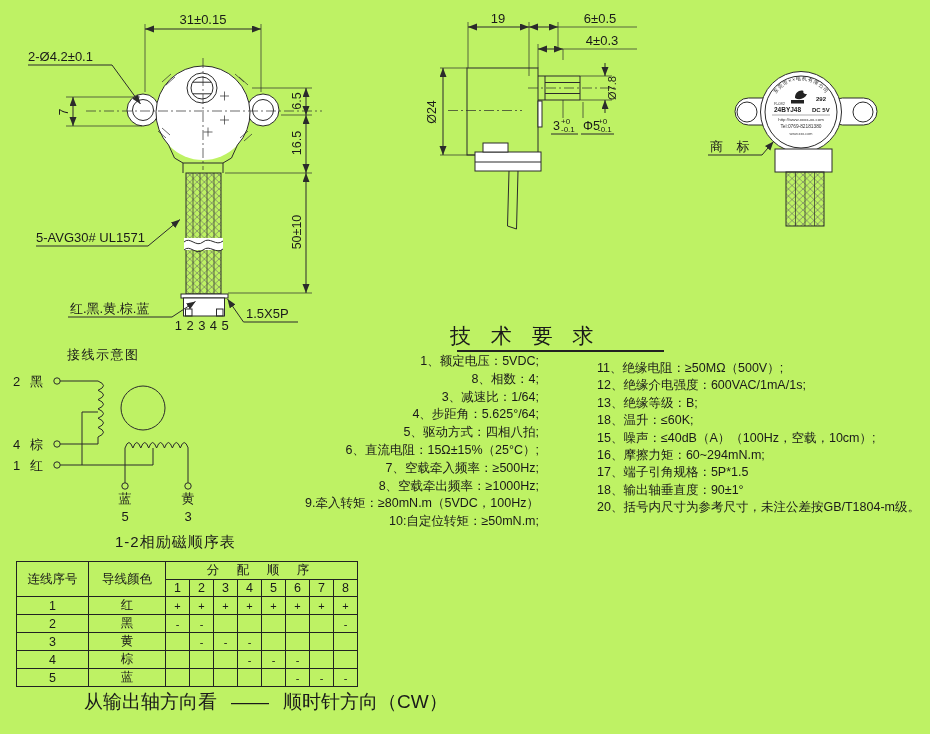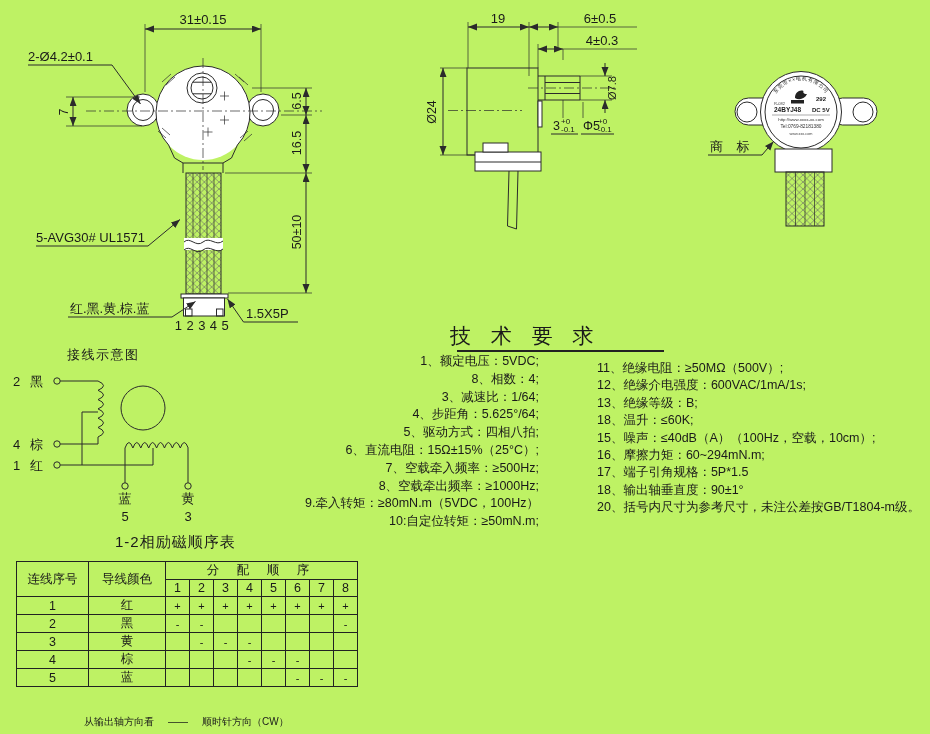--- a/index.html
+++ b/index.html
@@ -17,21 +17,21 @@
   .tech-title{font-size:21px;letter-spacing:7px;white-space:nowrap;}
   .tech-underline{height:1.5px;background:#222;}
   .tech-list div{white-space:nowrap;font-size:12.5px;}
   .tech-left div{line-height:17.8px;text-align:right;}
   .tech-right div{line-height:17.4px;}
   .seq-title{font-size:15px;letter-spacing:1px;white-space:nowrap;}
   table.seq{border-collapse:collapse;table-layout:fixed;font-size:12.5px;}
   table.seq td{border:1px solid #222;text-align:center;padding:0;height:16px;overflow:hidden;}
   table.seq .h1{height:17px;letter-spacing:7px;}
   table.seq .pm{font-size:11px;}
-  .seq-footer{font-size:10px;white-space:nowrap;margin-top:26px;}
+  .seq-footer{font-size:19px;white-space:nowrap;}
   .seq-footer .gap{display:inline-block;width:14px;}
 </style>
 </head>
 <body>
 
 <div class="canvas">
 
 <svg width="930" height="734" viewBox="0 0 930 734">
   <defs>
     <marker id="ar" markerWidth="10" markerHeight="8" refX="9" refY="3.5" orient="auto-start-reverse" markerUnits="userSpaceOnUse">

